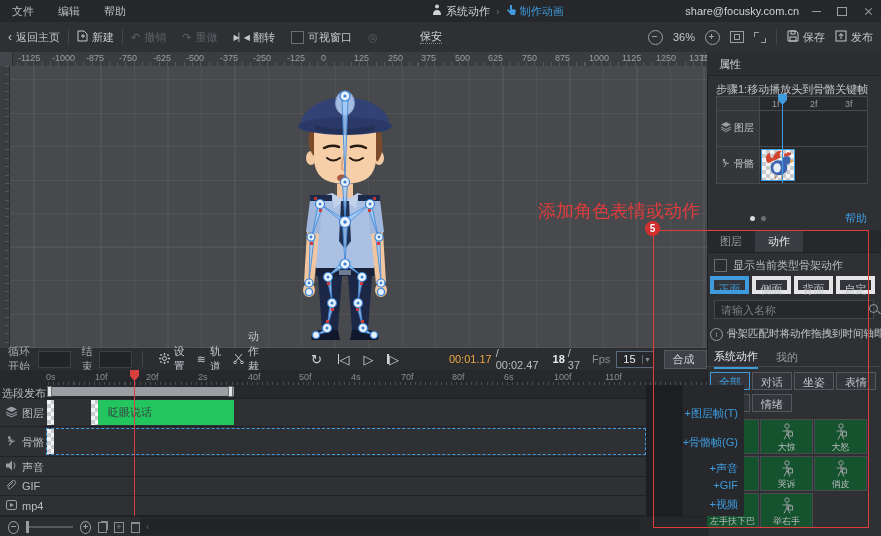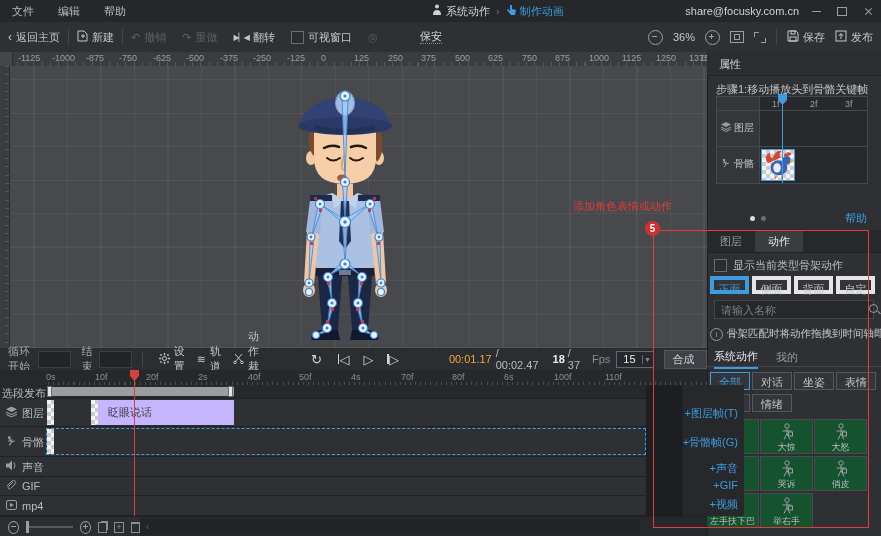--- a/index.html
+++ b/index.html
@@ -105,21 +105,21 @@
   .addbtn{position:absolute;right:6px;color:#3e9bdd;font-size:11px;white-space:nowrap;}
   .playhead-line{left:134px;top:370px;width:1px;height:146px;background:#d84040;z-index:30;}
   .playhead-head{left:130px;top:370px;width:9px;height:11px;background:#d84040;z-index:31;
     clip-path:polygon(0 0,100% 0,100% 55%,50% 100%,0 55%);}
   .bottombar{left:0;top:516px;width:707px;height:20px;background:#26282c;border-top:1px solid #1f2124;}
   .bb-left{position:absolute;left:0;top:0;width:140px;height:20px;background:#2b2d31;display:flex;align-items:center;gap:7px;padding-left:8px;box-sizing:border-box;}
   .bb-ico{width:11px;height:11px;border:1px solid #8a8d92;box-sizing:border-box;position:relative;}
   .scrolltrack{position:absolute;left:140px;top:2px;width:500px;height:16px;background:#222428;color:#55585c;font-size:10px;line-height:16px;padding-left:6px;box-sizing:border-box;}
   
   .anno-rect{left:653px;top:230px;width:214px;height:296px;border:1px solid #e13c3c;z-index:40;pointer-events:none;}
-  .anno-text{left:492px;top:199px;width:180px;text-align:right;color:#e13c3c;font-size:11px;z-index:41;}
+  .anno-text{left:520px;top:199px;width:180px;text-align:right;color:#e13c3c;font-size:18px;z-index:41;}
   .anno-badge{left:645px;top:221px;width:15px;height:15px;background:#d42f2f;border-radius:50%;color:#fff;
     font-size:10px;font-weight:bold;text-align:center;line-height:15px;z-index:42;}
   .playbtn{color:#cfd1d4;font-size:13px;display:flex;align-items:center;}
   .bar{display:inline-block;width:1.5px;height:10px;background:#cfd1d4;}
   .fps-box{display:flex;align-items:center;border:1px solid #5a6a7a;height:15px;background:#26282c;}
   .fps-box .v{padding:0 6px;color:#e8e9ea;}
   .fps-box .c{border-left:1px solid #5a6a7a;padding:0 3px;color:#8a8d92;font-size:8px;}
   .compose-btn{border:1px solid #55575b;background:#3f4146;color:#cfd1d4;height:17px;line-height:17px;padding:0 8px;}
 </style>
 </head>
@@ -634,21 +634,21 @@
       <span>
         <svg width="11" height="11" viewBox="0 0 10 10">
             <path d="M5,0 L10,2.5 L5,5 L0,2.5 Z" fill="#9a9da2"></path>
             <path d="M0,5 L5,7.5 L10,5 M0,7 L5,9.5 L10,7" stroke="#9a9da2" fill="none"></path>
           </svg>
       </span>
       <span>图层</span>
     </div>
     <div class="thumb checker" style="left:47px;top:1px;height:25px;"></div>
     <div class="thumb checker" style="left:91px;top:1px;height:25px;"></div>
-    <div style="position:absolute;left:98px;top:1px;width:136px;height:25px;background:#c4b5fd;color:#3a3c40;line-height:25px;padding-left:10px;box-sizing:border-box;">眨眼说话</div>
+    <div style="position:absolute;left:98px;top:1px;width:136px;height:25px;background:#22c55e;color:#3a3c40;line-height:25px;padding-left:10px;box-sizing:border-box;">眨眼说话</div>
   </div>
 
   <div class="trow" style="top:42px;height:30px;">
     <div style="position:absolute;left:46px;top:1px;width:600px;height:27px;border:1px dashed #3e9bdd;box-sizing:border-box;"></div>
     <div class="tlabel">
       <span>
         <svg width="11" height="11" viewBox="0 0 10 10">
             <circle cx="3" cy="2" r="1.3" fill="#9a9da2"></circle>
             <path d="M3,3 L5,6 L3,9 M5,6 L8,5 M2,5 L6,4" stroke="#9a9da2" fill="none"></path>
           </svg>

